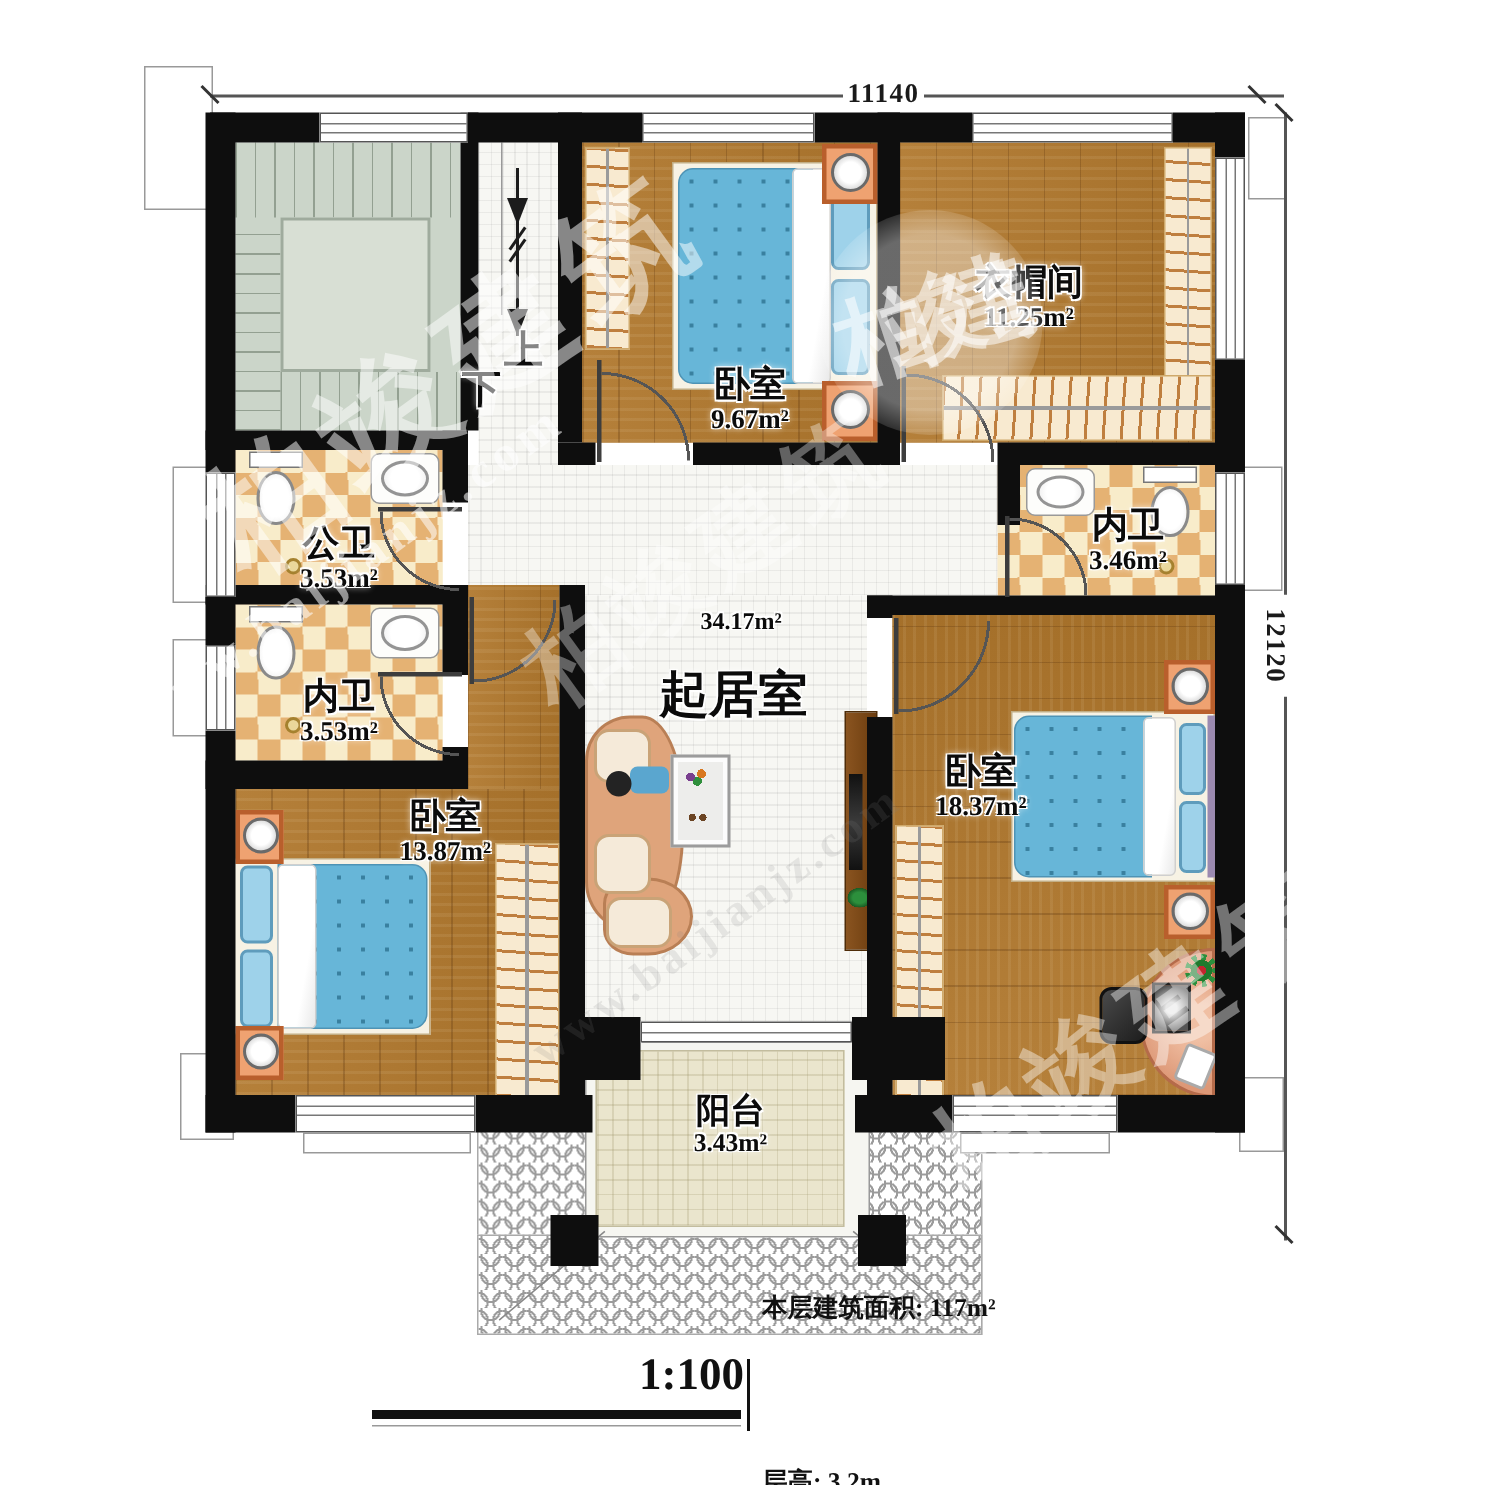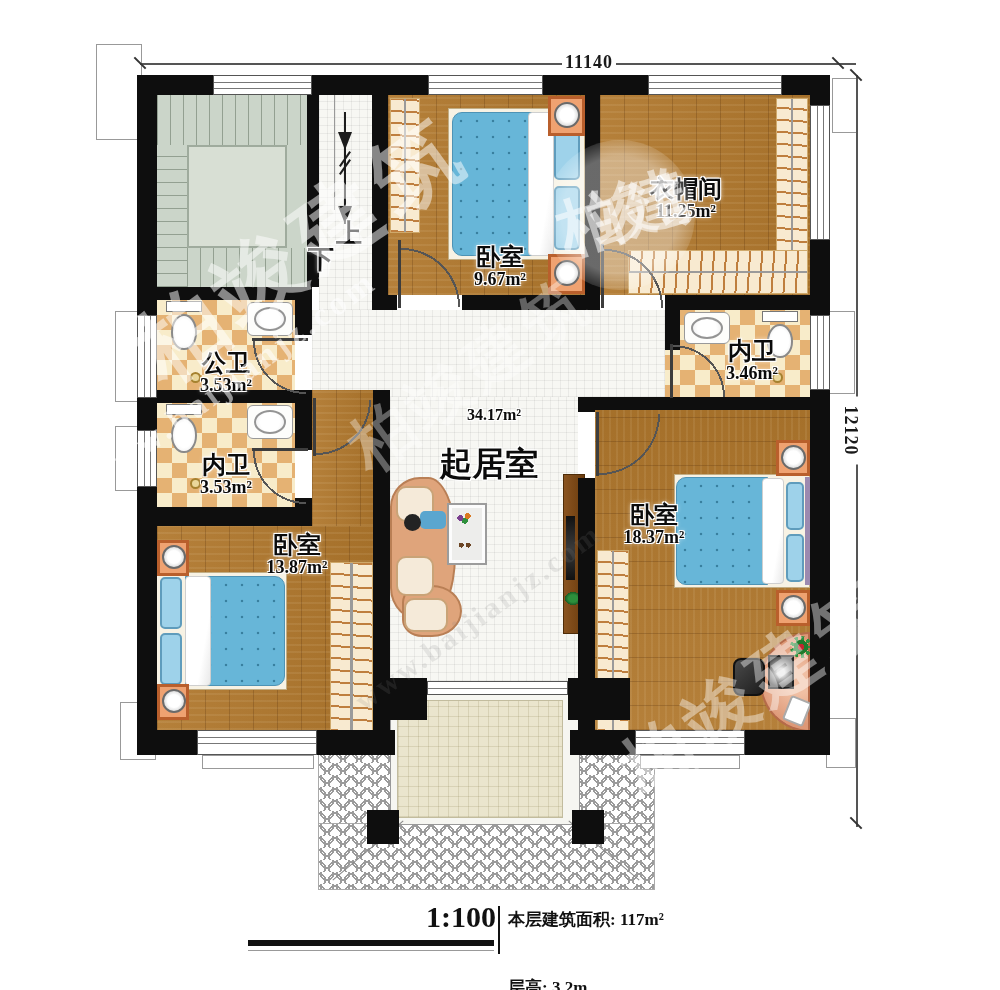--- a/index.html
+++ b/index.html
@@ -306,26 +306,30 @@
     <div class="rname" style="font-size:33px">起居室</div>
   </div>
   <div class="label" style="left:237px;top:532px;width:120px">
     <div class="rname">卧室</div>
     <div class="rarea">13.87m²</div>
   </div>
   <div class="label" style="left:594px;top:502px;width:120px">
     <div class="rname">卧室</div>
     <div class="rarea">18.37m²</div>
   </div>
+  <div class="label" style="left:427px;top:728px;width:120px">
+    <div class="rname" style="font-size:23px">阳台</div>
+    <div class="rarea" style="font-size:17px">3.43m²</div>
+  </div>
   <div class="label" style="left:336px;top:220px;font-size:26px">上</div>
   <div class="label" style="left:308px;top:246px;font-size:26px">下</div>
 
   <div class="title-scale" style="left:426px;top:900px">1:100</div>
   <div class="abs" style="left:498px;top:906px;width:2px;height:48px;background:#111;z-index:8"></div>
-  <div class="title-small" style="left:508px;top:908px">本层建筑面积: 117m²</div>
+  <div class="title-small" style="left:508px;top:860px">本层建筑面积: 117m²</div>
   <div class="title-small" style="left:508px;top:976px">层高: 3.2m</div>
   <div class="abs" style="left:248px;top:940px;width:246px;height:6px;background:#111;z-index:8"></div>
   <div class="abs" style="left:248px;top:950px;width:246px;height:1px;background:#999;z-index:8"></div>
 
   <div class="wm" style="left:110px;top:190px;font-size:86px;color:rgba(255,255,255,.5);transform:rotate(-36deg);letter-spacing:10px">柏竣建筑</div>
   <div class="wm" style="left:60px;top:360px;font-size:34px;color:rgba(255,255,255,.55);transform:rotate(-36deg);letter-spacing:4px">www.baijianjz.com</div>
   <div class="wm" style="left:545px;top:140px;width:150px;height:150px;border-radius:50%;background:radial-gradient(circle,rgba(255,255,255,.38) 55%,rgba(255,255,255,.12) 72%,rgba(255,255,255,0) 75%)">
     <span style="position:absolute;left:12px;top:30px;font-size:64px;color:rgba(255,255,255,.55);transform:rotate(-18deg);letter-spacing:-30px;overflow:hidden;width:130px;height:90px;display:block">柏竣建筑</span>
   </div>
   <div class="wm" style="left:330px;top:600px;font-size:30px;color:rgba(130,130,130,.16);transform:rotate(-36deg);letter-spacing:3px">www.baijianjz.com</div>

